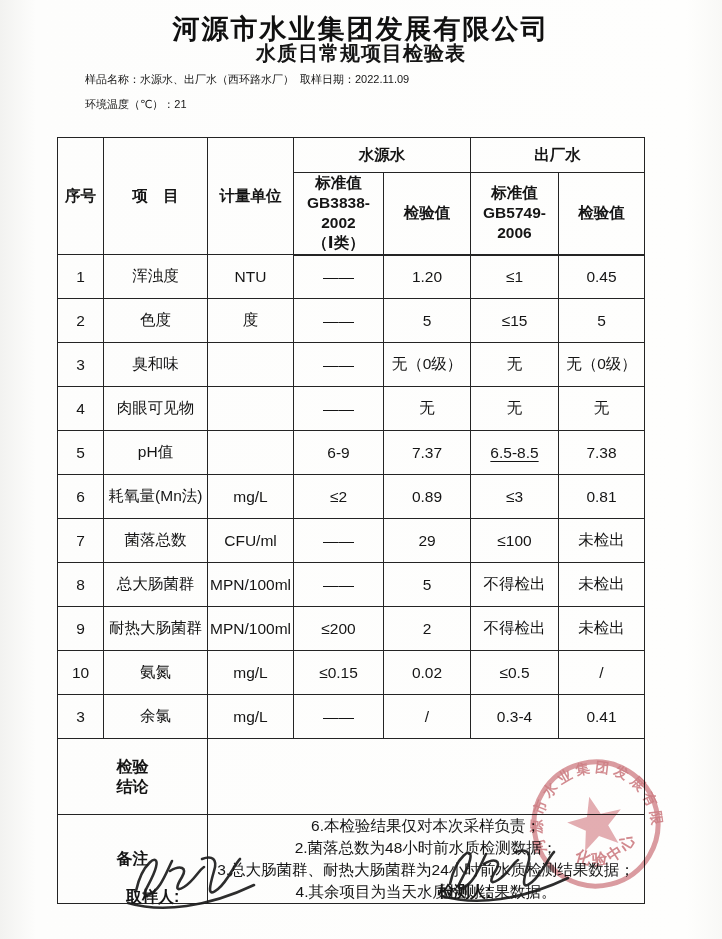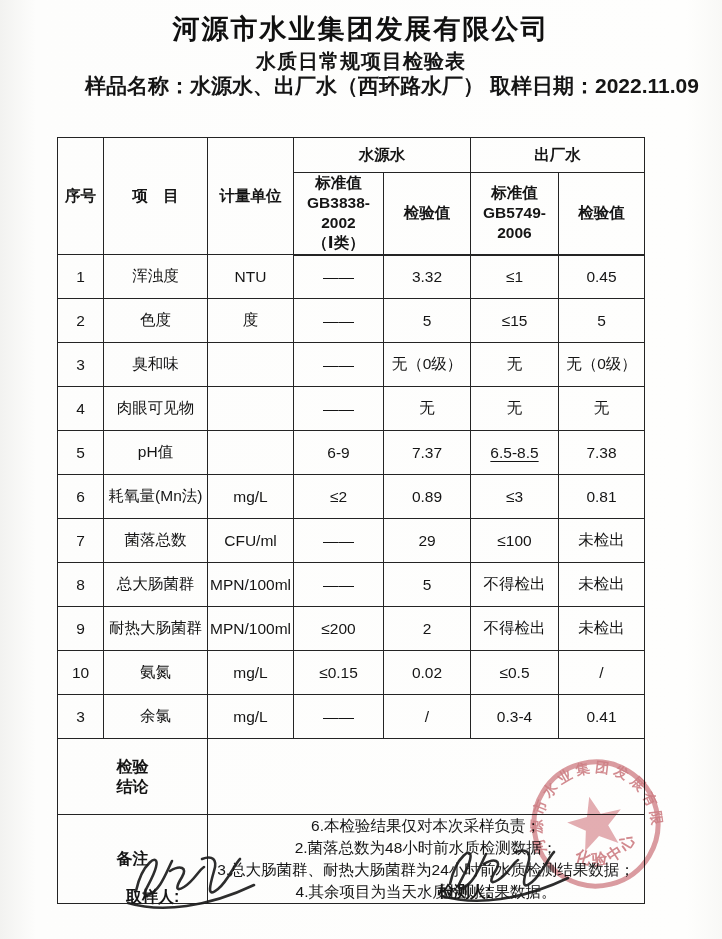--- a/index.html
+++ b/index.html
@@ -14,24 +14,24 @@
     width: 722px; height: 939px;
     background: linear-gradient(90deg, #f2f2f0 0%, #fdfdfc 5%, #fefefd 95%, #f8f8f6 100%);
     overflow: hidden;
   }
   .doc-title {
     position: absolute; top: 11px; left: 0; width: 100%;
     text-align: center; font-size: 27px; font-weight: 700; letter-spacing: 2px;
     color: #101010;
   }
   .doc-subtitle {
-    position: absolute; top: 48px; left: 0; width: 100%;
+    position: absolute; top: 40px; left: 0; width: 100%;
     text-align: center; font-size: 20px; font-weight: 600; letter-spacing: 1px;
   }
-  .info { position: absolute; font-size: 21px; font-weight: 700; white-space: nowrap; }
+  .info { position: absolute; font-size: 11px; font-weight: 400; white-space: nowrap; }
   .info-line1 { left: 85px; top: 72px; }
   .info-temp { left: 85px; top: 97px; }
   .info-standard { left: 412px; top: 94px; }
   .info-humidity { left: 85px; top: 121px; }
   .info-factory-std { left: 483px; top: 118px; }
   .gap { display: inline-block; width: 6px; }
 
   table.main {
     position: absolute; left: 57px; top: 137px;
     width: 587px; border-collapse: collapse; table-layout: fixed;
@@ -76,20 +76,21 @@
 <body>
 
 <div class="page">
 
   <div class="doc-title">河源市水业集团发展有限公司</div>
   <div class="doc-subtitle">水质日常规项目检验表</div>
 
   <div class="info info-line1">
     <span>样品名称：水源水、出厂水（西环路水厂）</span><span class="gap"></span><span>取样日期：2022.11.09</span>
   </div>
+  <div class="info info-temp">环境温度（℃）：21</div>
 
   <table class="main">
     <colgroup>
       <col style="width:46px">
         <col style="width:104px">
         <col style="width:86px">
       <col style="width:90px">
         <col style="width:87px">
         <col style="width:88px">
         <col style="width:86px">
@@ -111,21 +112,21 @@
 GB5749-2006</th>
         <th class="big-border-bottom">检验值</th>
       </tr>
     </tbody>
     <tbody>
         <tr class="data-row">
           <td>1</td>
           <td class="item-cell">浑浊度</td>
           <td>NTU</td>
           <td>——</td>
-          <td>3.32</td>
+          <td>1.20</td>
           <td>≤1</td>
           <td class="fv-cell">0.45</td>
         </tr>
         <tr class="data-row">
           <td>2</td>
           <td class="item-cell">色度</td>
           <td>度</td>
           <td>——</td>
           <td>5</td>
           <td>≤15</td>

